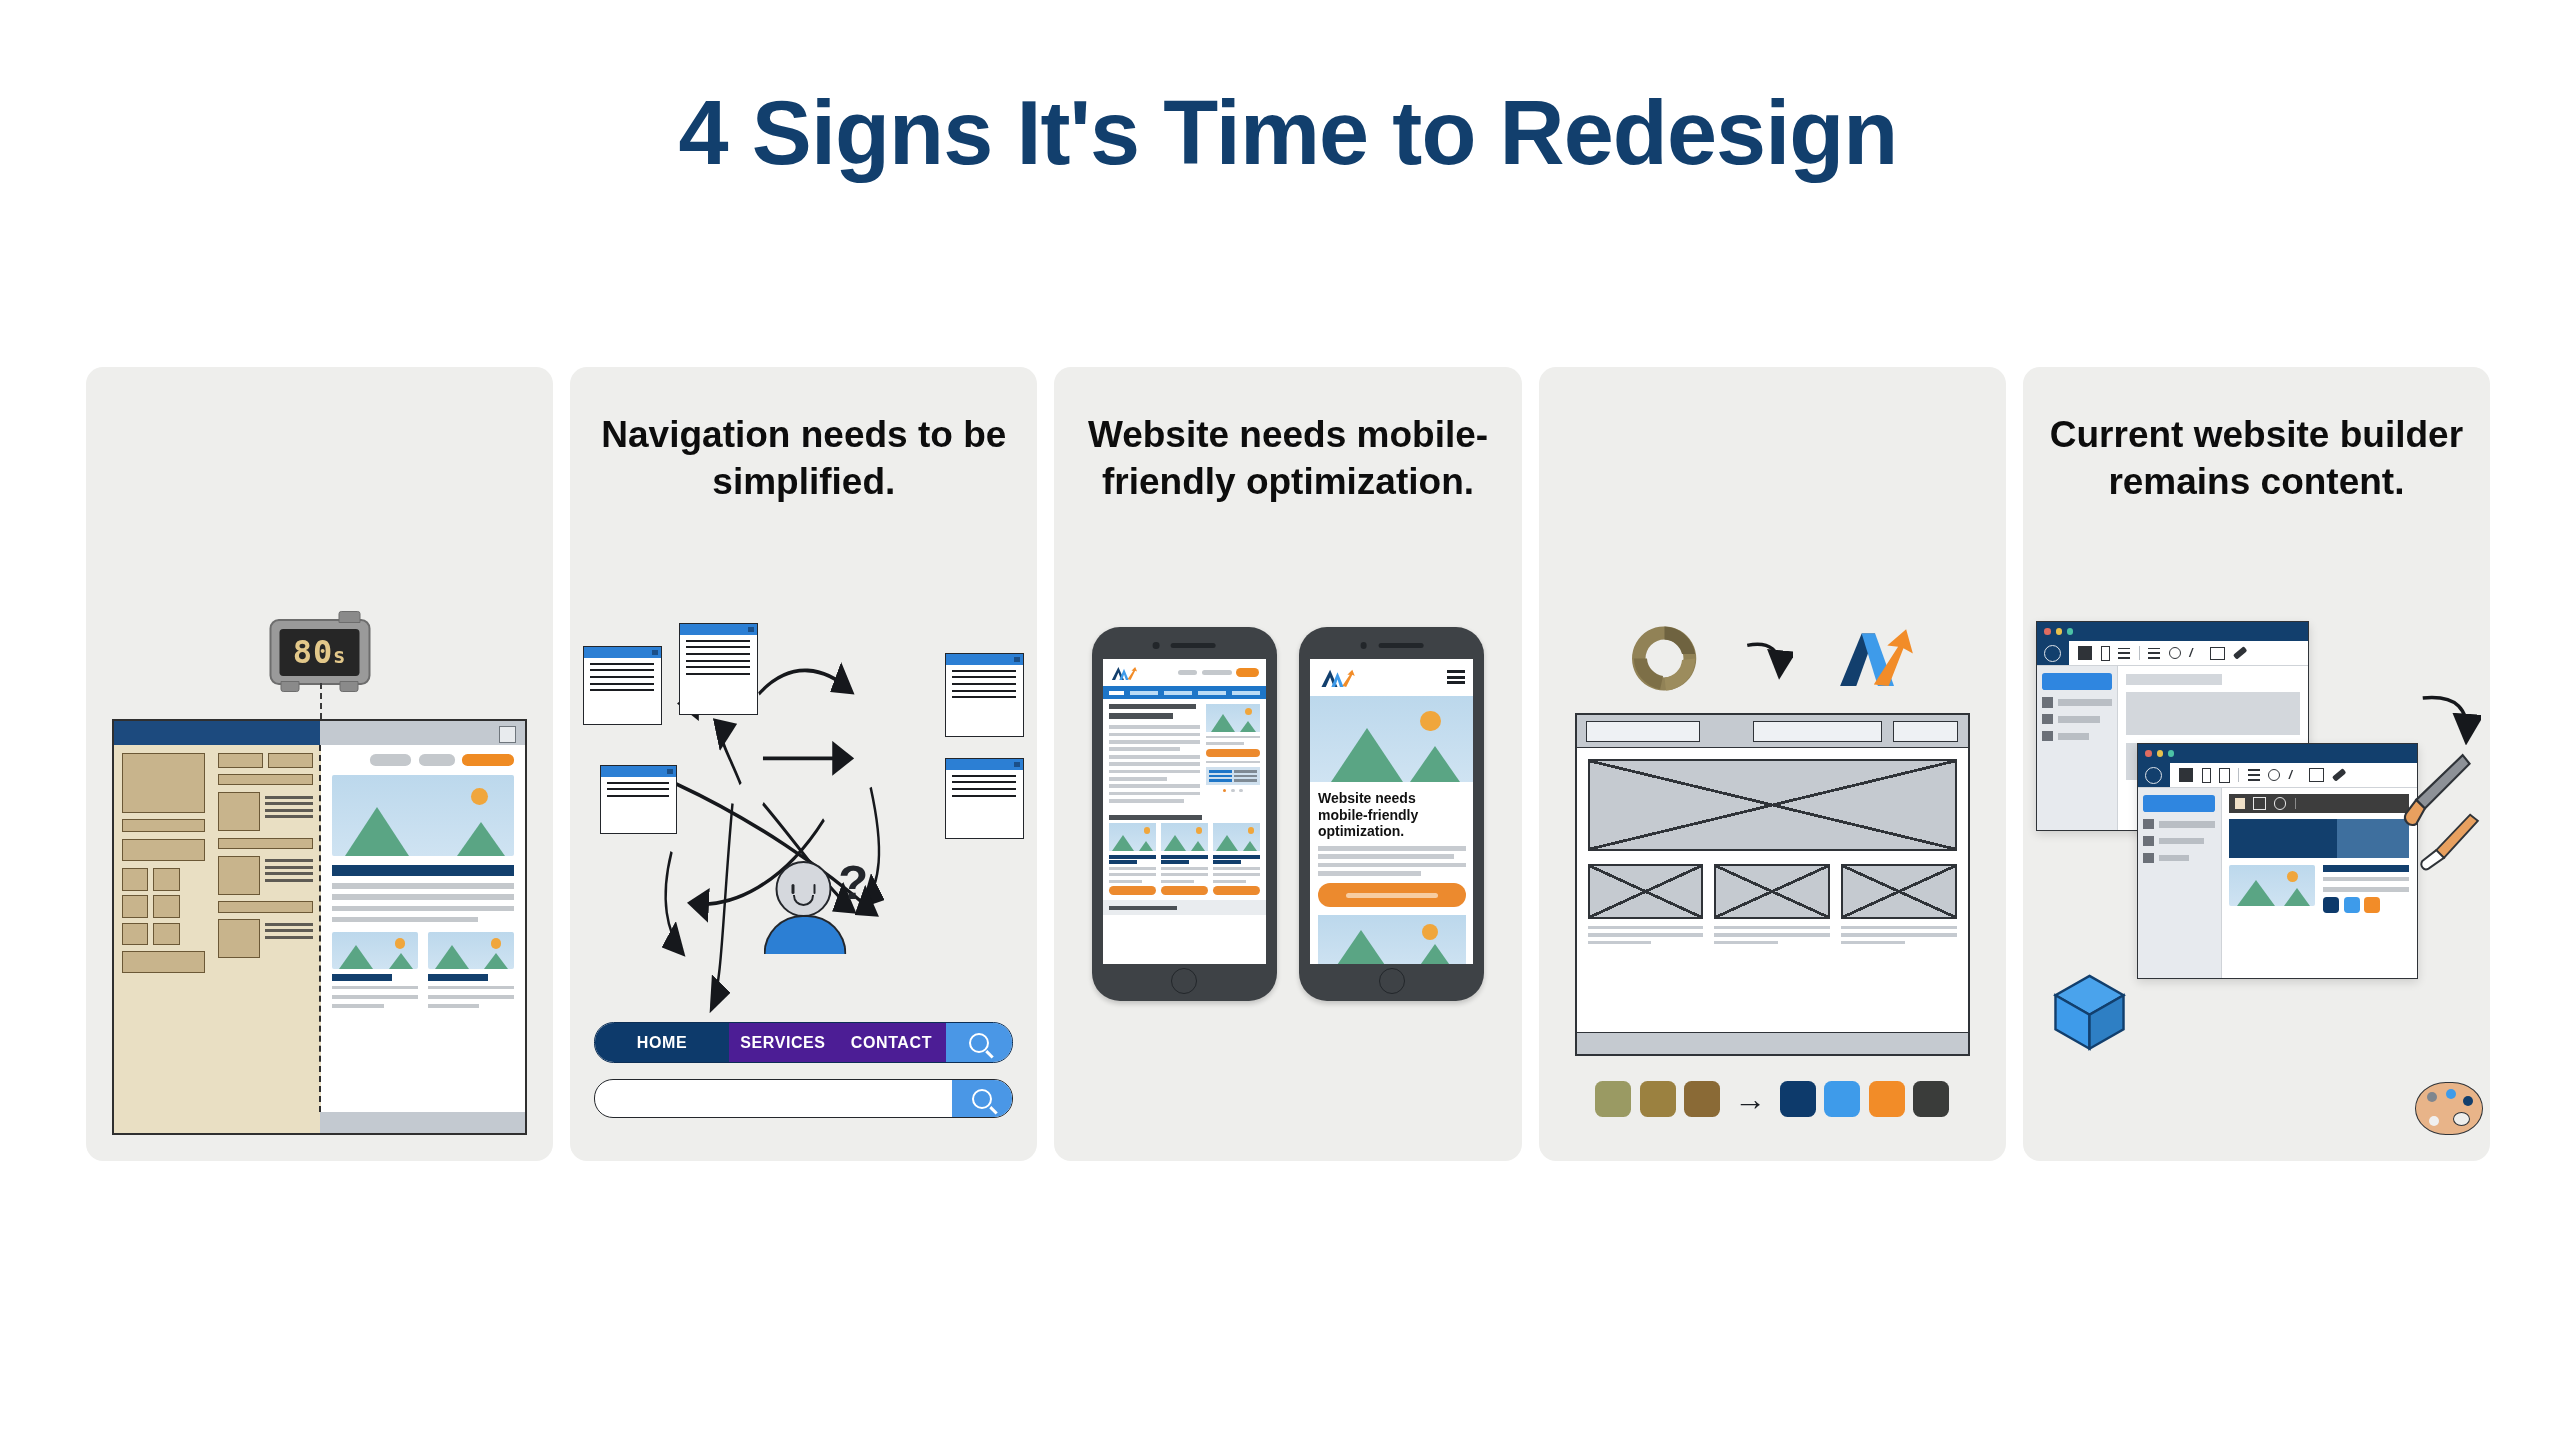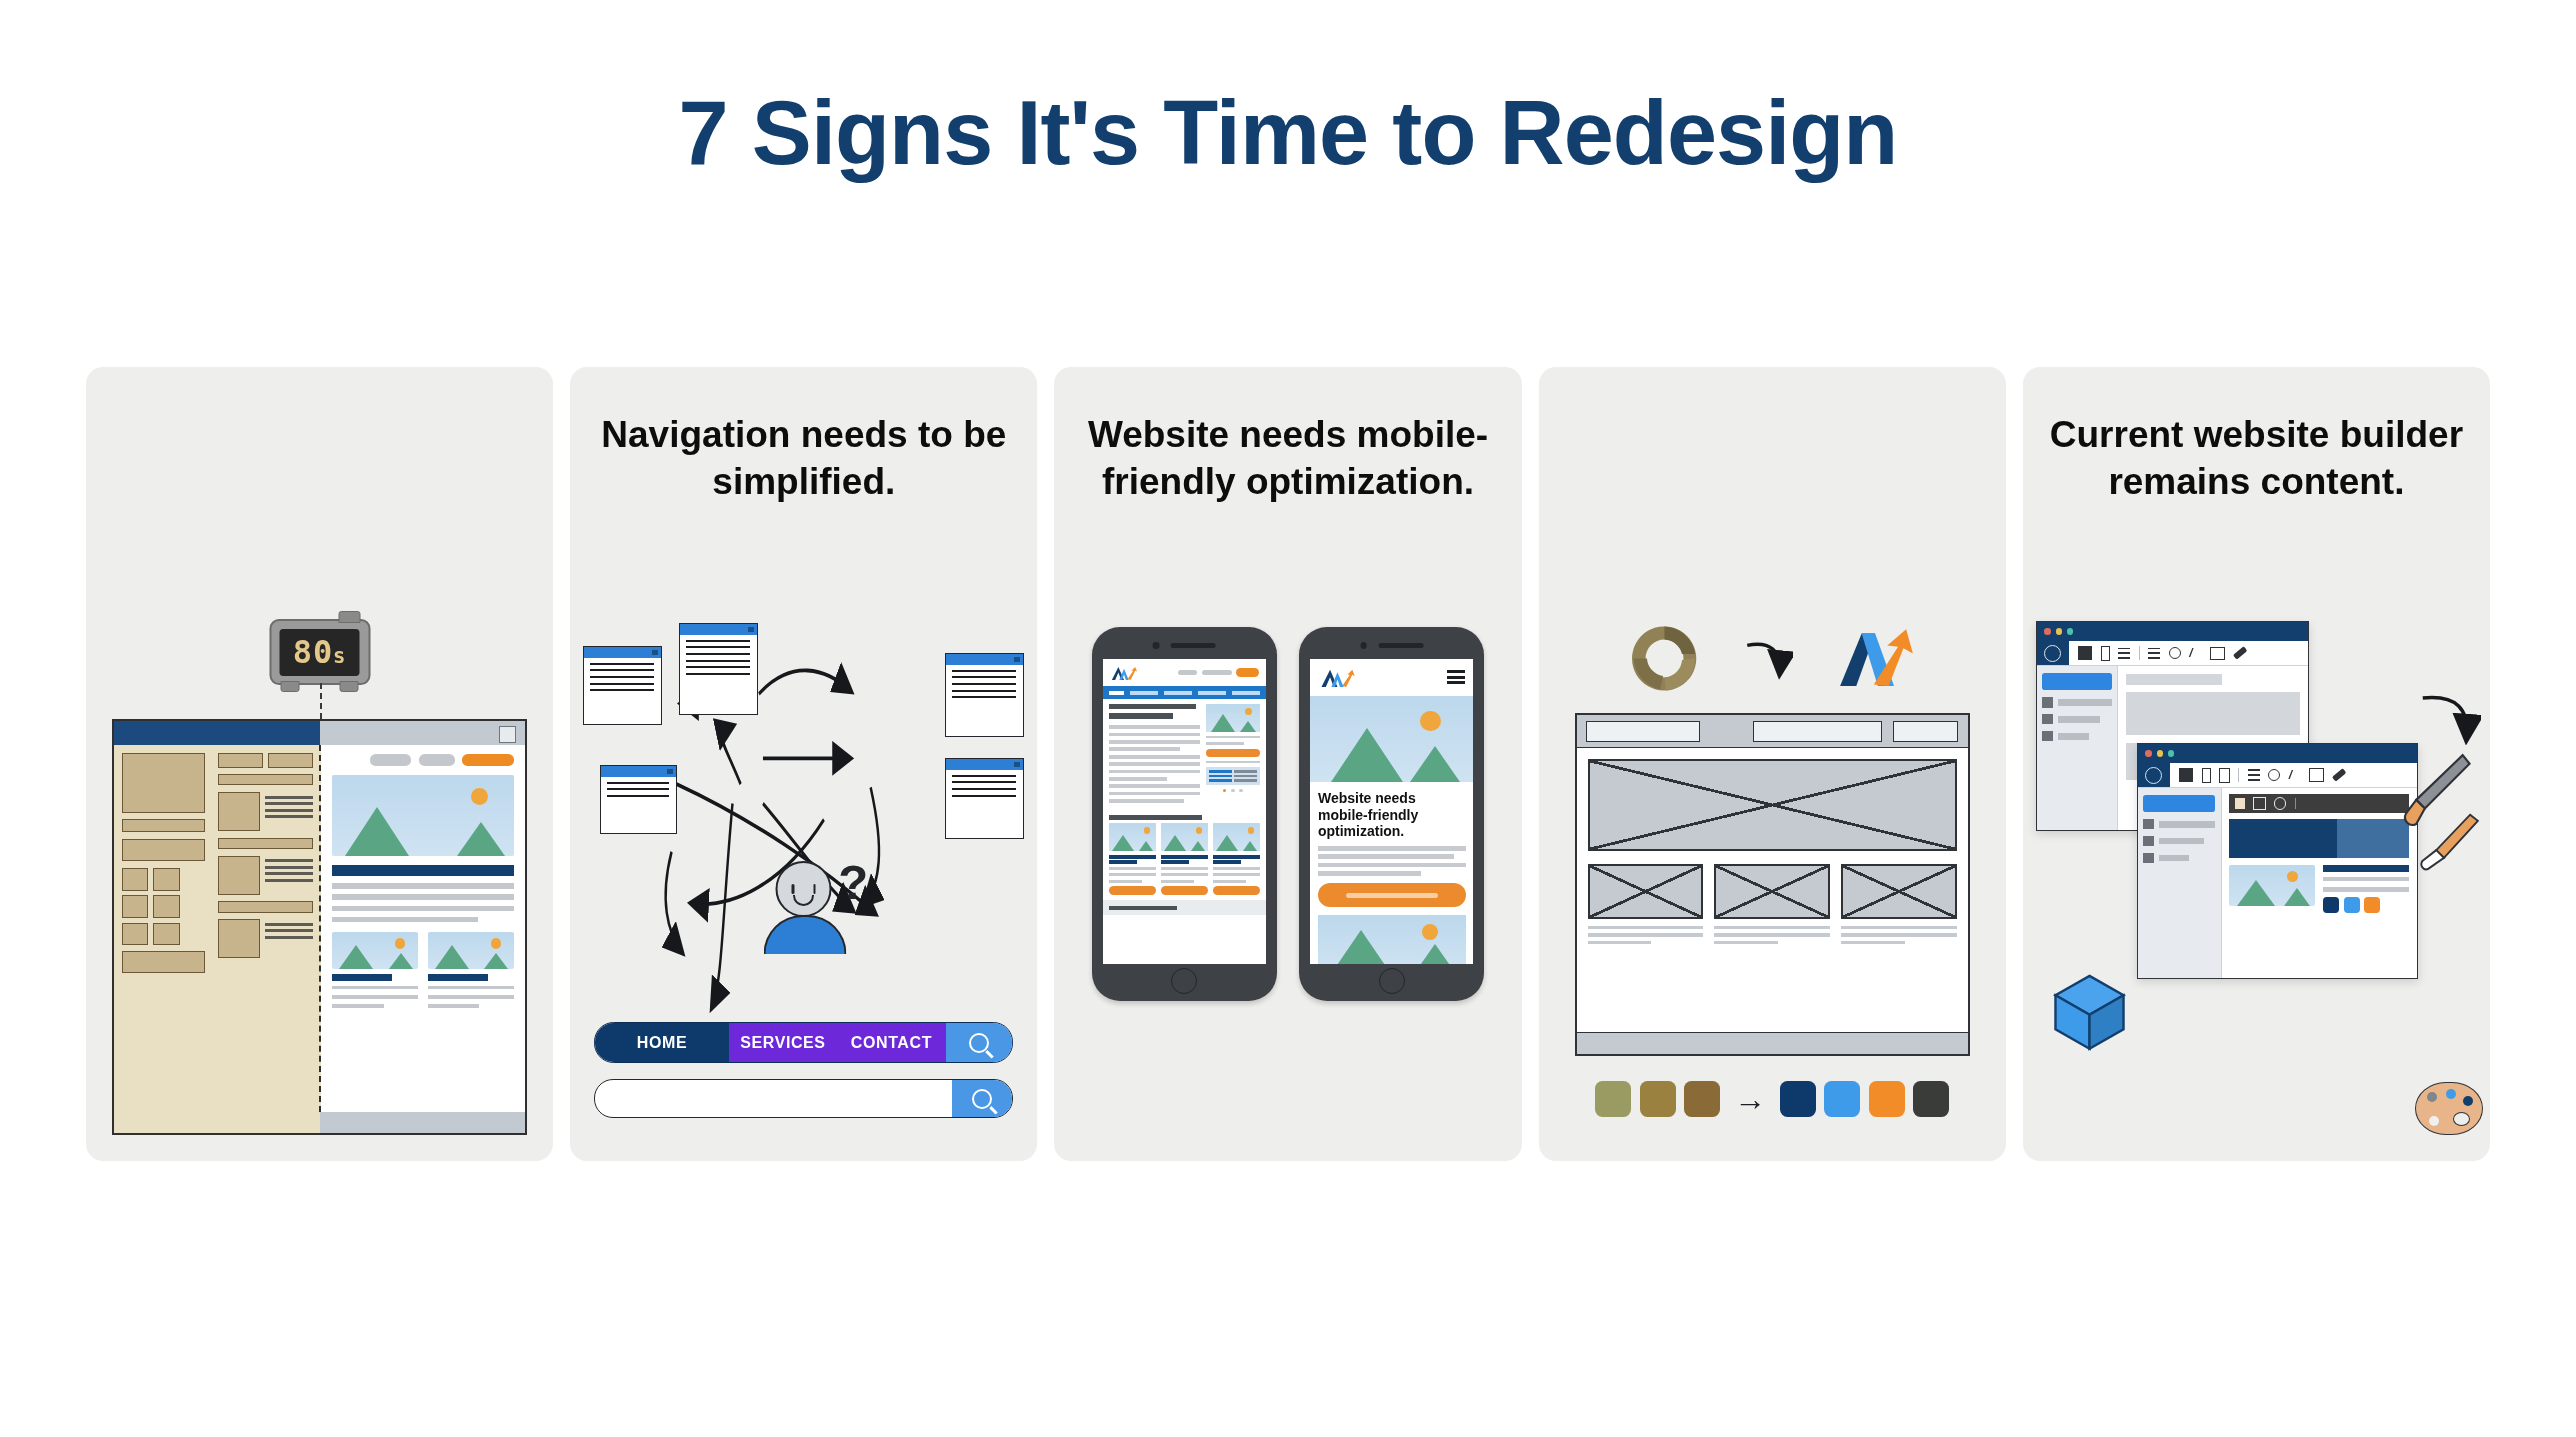--- a/index.html
+++ b/index.html
@@ -96,21 +96,21 @@
   .p-eye{position:absolute;top:20.6px;width:2.8px;height:10.3px;background:#23262b;border-radius:1.9px;}
   .p-eye.l{left:14px;} .p-eye.r{right:14px;}
   .p-mouth{position:absolute;bottom:9.4px;left:50%;transform:translateX(-50%);width:17px;height:8.4px;border:2.8px solid #23262b;border-top:none;border-radius:0 0 11.2px 11.2px;}
   .p-body{width:79px;height:37px;background:#2c7fd4;border:2.8px solid #23262b;border-bottom:none;border-radius:39px 39px 0 0;margin:-1.9px auto 0;}
   .qmark{position:absolute;right:-24px;top:-7.5px;font-size:49px;font-weight:bold;color:#23262b;}
   .navbar{
     position:absolute;left:24px;right:24px;bottom:79px;height:39px;
     border-radius:19.7px;overflow:hidden;display:flex;border:1.9px solid #0c2e55;
   }
   .navbar .nv{flex:1;display:flex;align-items:center;justify-content:center;
-    color:#fff;font-size:16px;font-weight:bold;letter-spacing:0.6px;background:#6d28d9;}
+    color:#fff;font-size:16px;font-weight:bold;letter-spacing:0.6px;background:#4c1d95;}
   .navbar .nv.active{background:#0d3a6b;flex:0 0 32%;}
   .navbar .nv.search{flex:0 0 16%;background:#4a97e6;}
   .searchbar{
     position:absolute;left:24px;right:24px;bottom:24px;height:37px;
     border-radius:19px;border:1.9px solid #23262b;background:#fff;display:flex;overflow:hidden;
   }
   .searchbar .sb-input{flex:1;}
   .searchbar .sb-btn{flex:0 0 60px;background:#4a97e6;display:flex;align-items:center;justify-content:center;}
   .mag{display:inline-block;width:16px;height:16px;border:2.8px solid #fff;border-radius:50%;position:relative;}
   .mag::after{content:"";position:absolute;right:-7.5px;bottom:-5.6px;width:9.4px;height:2.8px;background:#fff;transform:rotate(45deg);}
@@ -181,21 +181,21 @@
   .cube{position:absolute;left:26px;bottom:90px;width:81px;height:81px;}
   .palette{position:absolute;right:7.5px;bottom:7.5px;width:66px;height:51px;background:#e8b489;border:1.9px solid #2f3338;border-radius:50%/55%;}
   .palette i{position:absolute;width:10.3px;height:10.3px;border-radius:50%;display:block;}
   .palette .hole{width:15px;height:12px;background:#eeeeec;border-radius:50%;border:1.9px solid #2f3338;right:11.2px;bottom:7.5px;}
 </style>
 </head>
 <body>
 
 <div class="page">
 
-  <div class="title">7 Signs It's Time to Redesign</div>
+  <div class="title">4 Signs It's Time to Redesign</div>
 
   <div class="cards">
 
     <div class="card">
       <div class="art">
 
         <div class="clock">
           <div class="clock-btn"></div>
           <div class="clock-screen">
             <span class="clock-digits"><span>80</span><span class="s">s</span></span>

